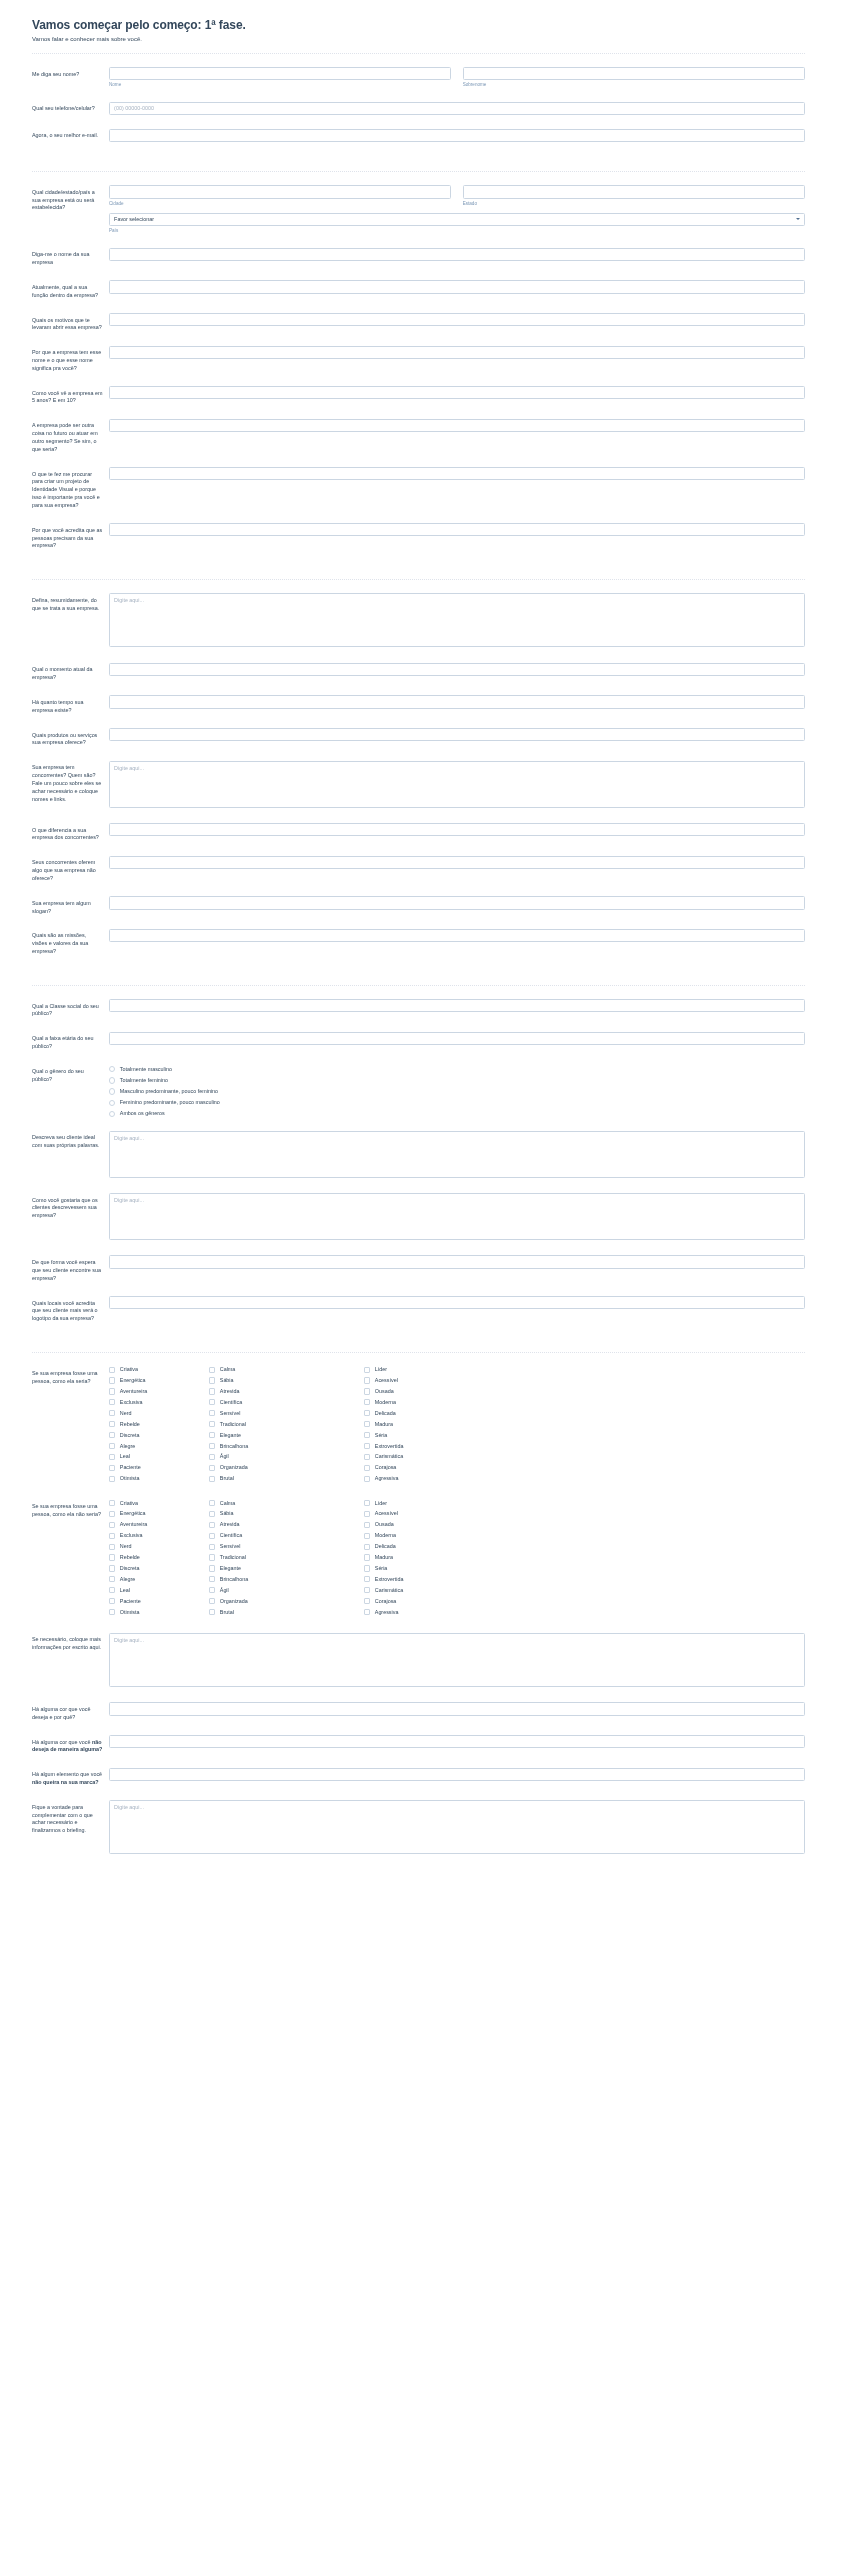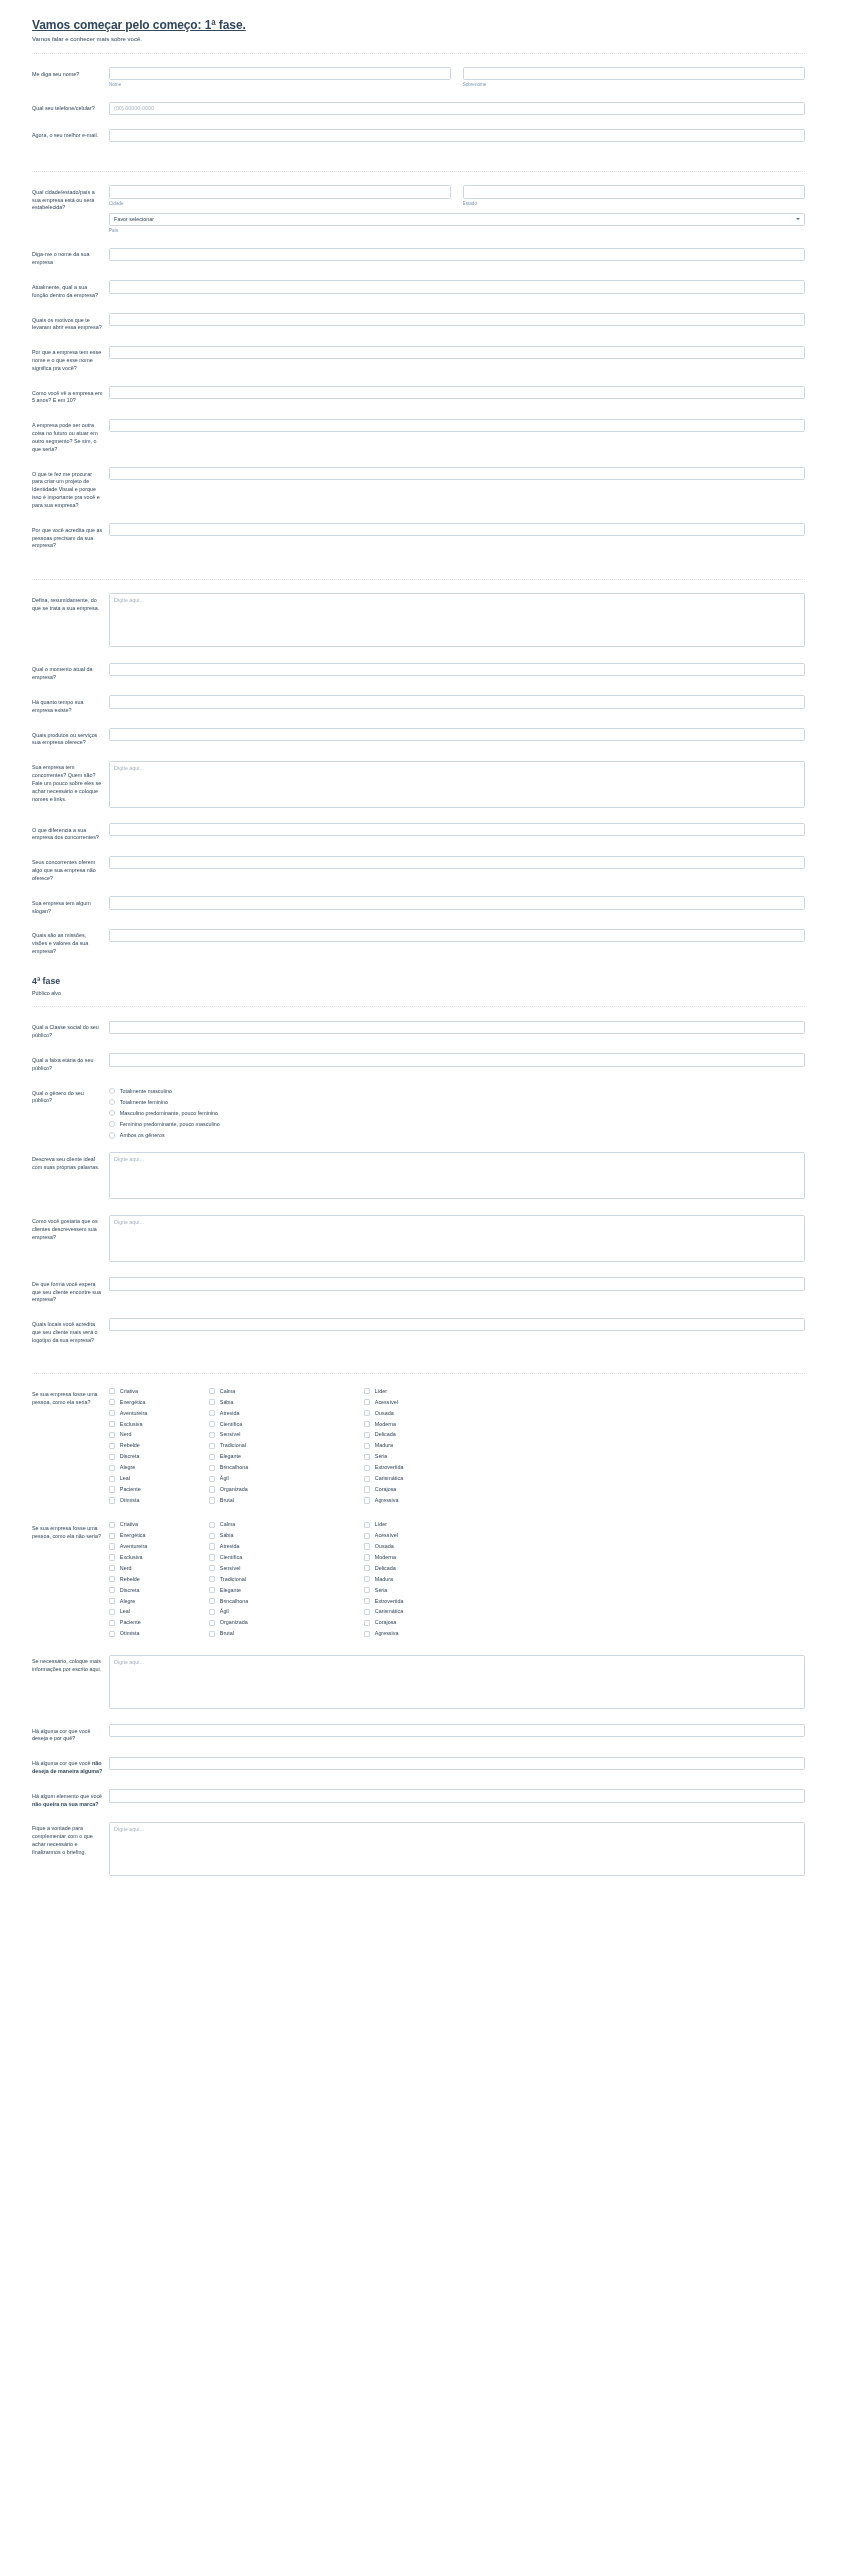--- a/index.html
+++ b/index.html
@@ -25,21 +25,20 @@
   }
 
   
   .hero-title {
     font-size: 12px;
     font-weight: bold;
     color: #33475b;
     letter-spacing: -0.1px;
     margin: 0 0 3.1px 0;
     line-height: 1.2;
-    text-decoration: underline;
   }
   .hero-sub {
     font-size: 6px;
     color: #33475b;
     margin: 0;
     line-height: 1.4;
   }
   .phase-title {
     font-size: 8.8px;
     font-weight: bold;
@@ -360,24 +359,20 @@
     </div>
     <div class="row">
       <div class="label">Quais são as missões, visões e valores da sua empresa?</div>
       <div class="field">
         <input class="inp" type="text" placeholder="" style="">
       </div>
     </div>
 
     <div class="gap-xl"></div>
 
-    <div class="section-head">
-      <h2 class="phase-title">4ª fase</h2>
-      <p class="phase-sub">Público alvo</p>
-    </div>
     <hr class="divider">
 
     <div class="row">
       <div class="label">Qual a Classe social do seu público?</div>
       <div class="field">
         <input class="inp" type="text" placeholder="" style="">
       </div>
     </div>
     <div class="row">
       <div class="label">Qual a faixa etária do seu público?</div>

